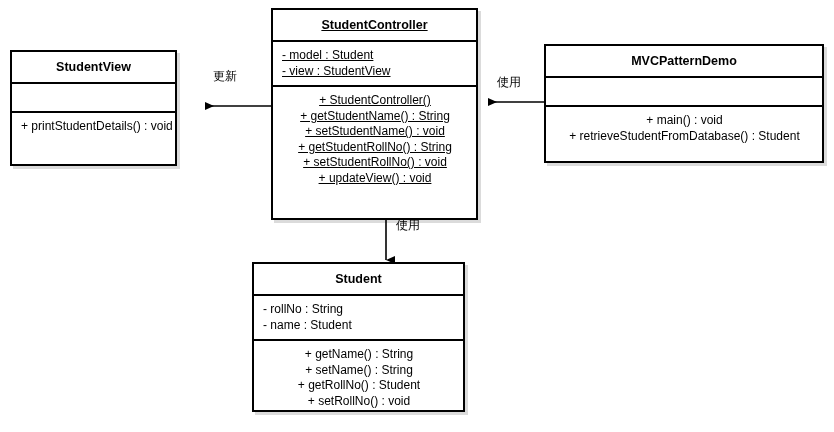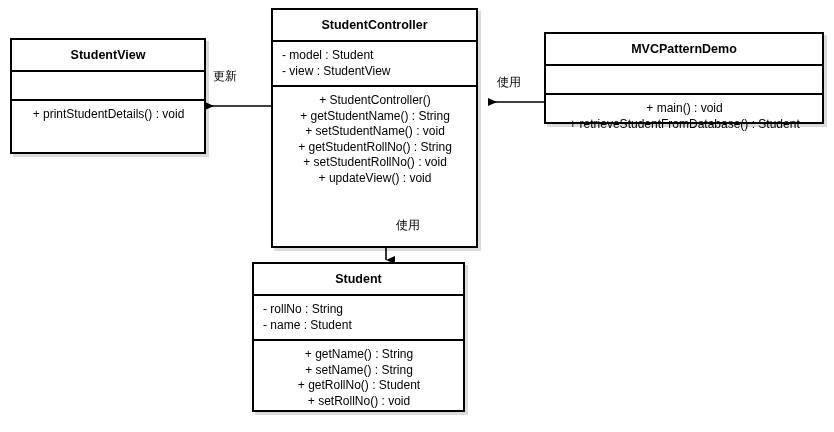--- a/index.html
+++ b/index.html
@@ -108,45 +108,45 @@
       <line x1="386" y1="204" x2="386" y2="260" stroke="#000000" stroke-width="1.6" marker-end="url(#arrow-down)"></line>
     </g>
   </svg>
 
   <div class="edge-label" style="left:213px; top:69px;text-align:center;">更新</div>
 
   <div class="edge-label" style="left:497px; top:75px;">使用</div>
 
   <div class="edge-label" style="left:396px; top:218px;">使用</div>
 
-  <div class="uml-class" style="left:10px; top:38px; width:196px; height:116px;">
+  <div class="uml-class" style="left:10px; top:50px; width:167px; height:116px;">
     <div class="uml-name">StudentView</div>
     <div class="uml-attrs" style="height:29px;"></div>
     <div class="uml-ops">
       <div class="member">+ printStudentDetails() : void</div>
     </div>
   </div>
 
-  <div class="uml-class" style="left:271px; top:8px; width:207px; height:240px;">
+  <div class="uml-class" style="left:271px; top:8px; width:207px; height:212px;text-decoration:underline;">
     <div class="uml-name">StudentController</div>
     <div class="uml-attrs">
       <div class="member">- model : Student</div>
       <div class="member">- view : StudentView</div>
     </div>
     <div class="uml-ops">
       <div class="member">+ StudentController()</div>
       <div class="member">+ getStudentName() : String</div>
       <div class="member">+ setStudentName() : void</div>
       <div class="member">+ getStudentRollNo() : String</div>
       <div class="member">+ setStudentRollNo() : void</div>
       <div class="member">+ updateView() : void</div>
     </div>
   </div>
 
-  <div class="uml-class" style="left:544px; top:32px; width:280px; height:92px;">
+  <div class="uml-class" style="left:544px; top:44px; width:280px; height:119px;">
     <div class="uml-name">MVCPatternDemo</div>
     <div class="uml-attrs" style="height:29px;"></div>
     <div class="uml-ops">
       <div class="member">+ main() : void</div>
       <div class="member">+ retrieveStudentFromDatabase() : Student</div>
     </div>
   </div>
 
   <div class="uml-class" style="left:252px; top:262px; width:213px; height:150px;">
     <div class="uml-name">Student</div>

